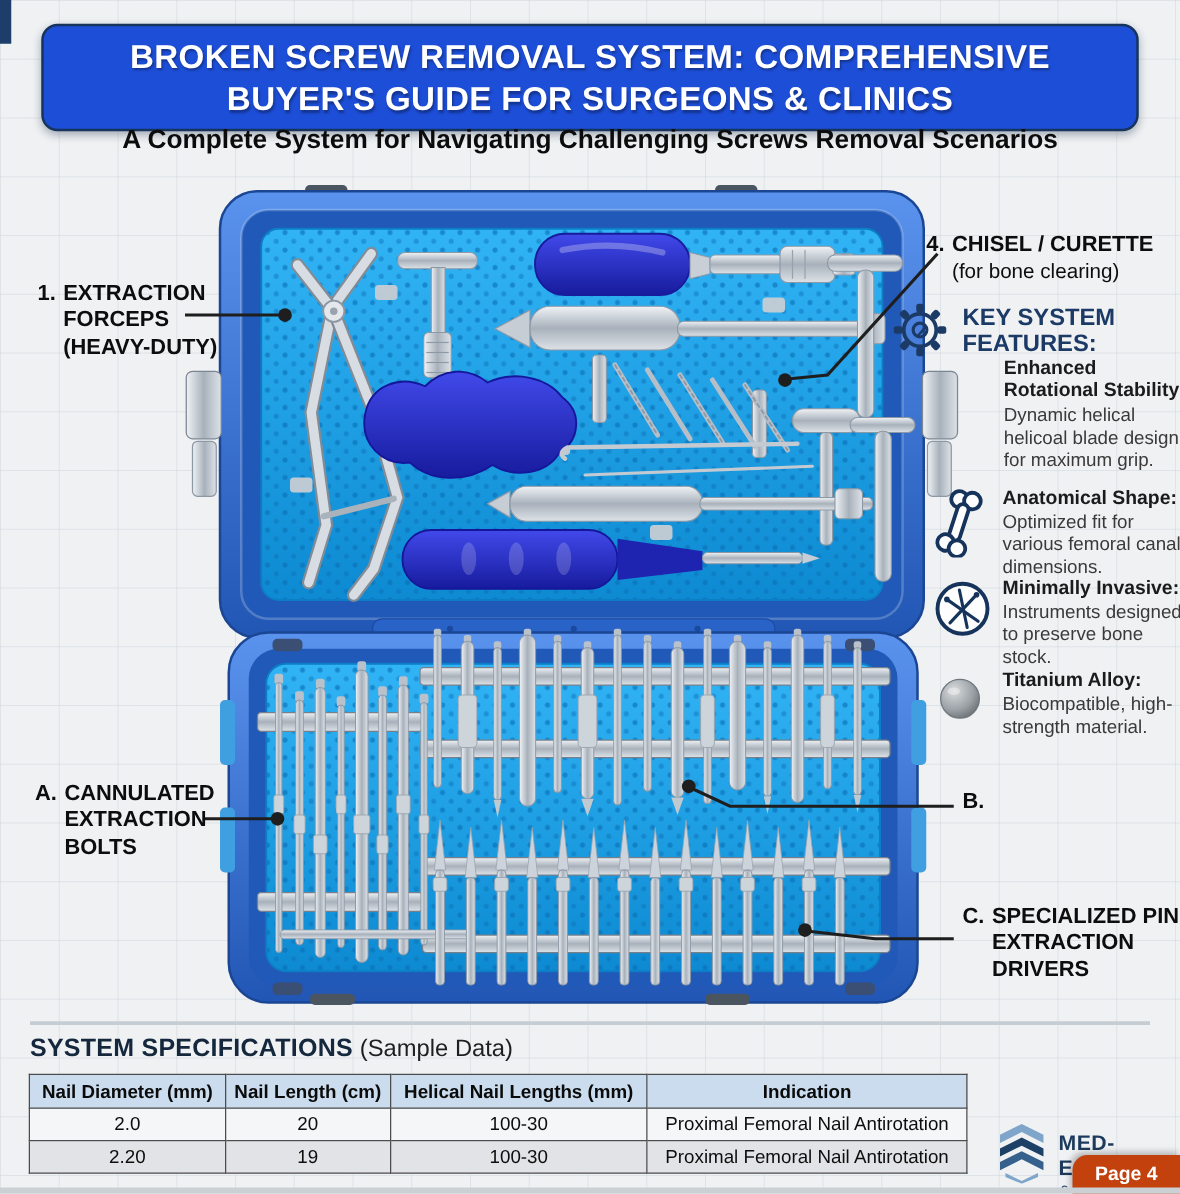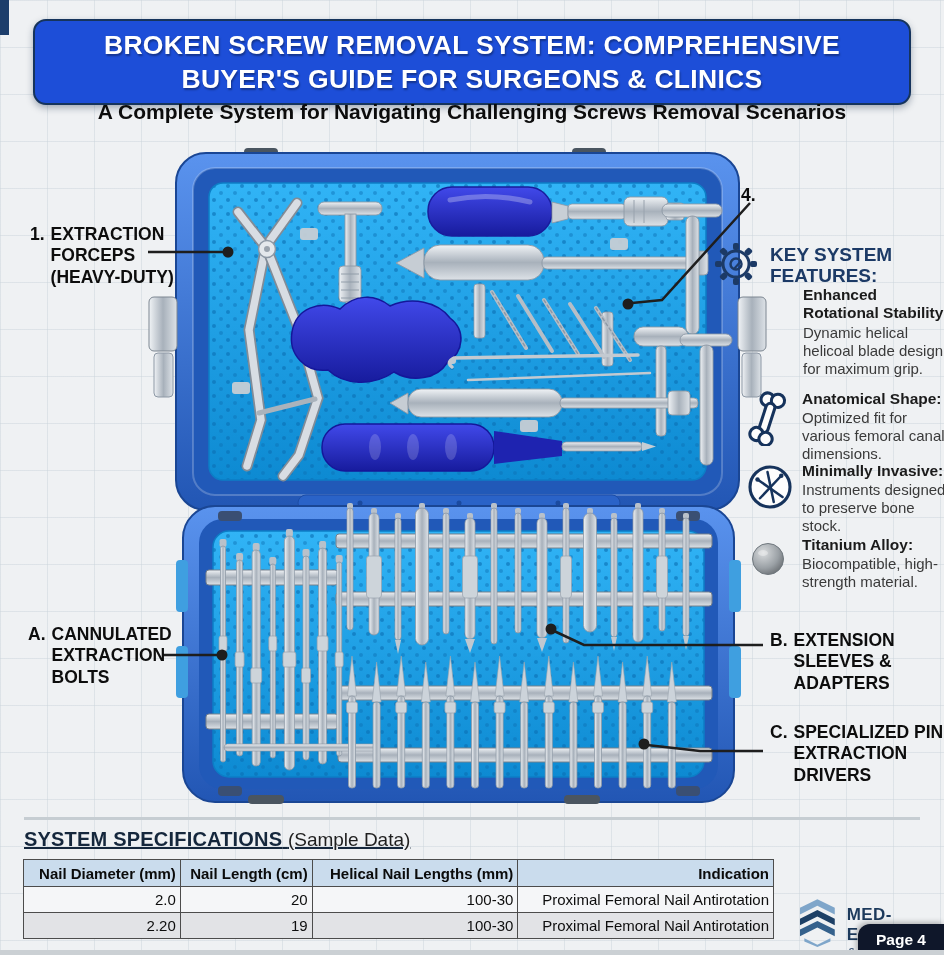--- a/index.html
+++ b/index.html
@@ -58,36 +58,36 @@
   .feature { left:745px; width:198px; }
   .feature .f-icon { position:absolute; left:0; top:0; }
   .feature .f-body { margin-left:57px; width:150px; }
   .feature.noicon .f-body { margin-left:58px; }
   .f-item-title { font-size:15.5px; font-weight:700; color:#1b1b1b; line-height:1.18; }
   .f-item-text  { font-size:15px; color:#3a3a3a; line-height:1.2; margin-top:1px; }
   #f1 { top:286px; } #f2 { top:390px; } #f3 { top:462px; } #f4 { top:536px; }
 
   
   .divider { left:24px; top:817px; width:896px; height:3px; background:#c6cdd2; }
-  .spec-heading { left:24px; top:828px; font-size:20px; color:#15273c;text-decoration:underline; }
+  .spec-heading { left:24px; top:828px; font-size:20px; color:#15273c; }
   .spec-heading .sh-bold { font-weight:800; letter-spacing:.2px; }
   .spec-heading .sh-note { font-weight:400; color:#1f1f1f; font-size:19px; }
   table.spec { left:23px; top:859px; position:absolute; border-collapse:collapse; width:751px;
     font-size:15px; background:#f5f6f8; }
-  table.spec th, table.spec td { border:1.6px solid #4c4c4c; text-align:right; padding:4px 4px;margin-top:36px; }
+  table.spec th, table.spec td { border:1.6px solid #4c4c4c; text-align:center; padding:4px 4px;margin-top:36px; }
   table.spec th { background:#cadced; font-weight:700; height:27px; color:#0b0b0b; }
   table.spec td { height:14px; color:#0e0e0e; }
   table.spec tr.r2 td { background:#e2e3e6; }
 
   
   .brand { left:795px; top:880px; display:flex; align-items:flex-start; gap:7px;margin-top:17px; }
   .brand-name { font-size:17px; font-weight:800; color:#1d3a5c; letter-spacing:.4px; margin-top:8px; }
   .brand-sub  { font-size:8.5px; font-weight:700; color:#3d5878; letter-spacing:3.1px; margin-top:1px; margin-left:2px; }
   .page-badge {
-    right:0; top:924px; width:86px; height:31px; background:#0f172a;
+    right:0; top:924px; width:86px; height:31px; background:#c2410c;
     border-radius:12px 0 0 0; color:#fff; font-size:15.5px; font-weight:600;
     display:flex; align-items:center; justify-content:center;
     box-shadow:-2px -2px 5px rgba(0,0,0,.25);
   }
   .bottom-strip { left:0; bottom:0; width:944px; height:5px; background:#cbd0d4; }
 </style>
 </head>
 <body>
 
 <div class="abs corner-sq"></div>
@@ -396,32 +396,33 @@
 </svg>
 
 <div class="abs callout" id="co1">
   <span>1.</span>
   <span class="ml">EXTRACTION
 FORCEPS
 (HEAVY-DUTY)</span>
 </div>
 <div class="abs callout" id="co4">
   <span>4.</span>
+  <span>
+    <span class="ml">CHISEL / CURETTE</span>
+    <div class="co-note">(for bone clearing)</div>
+  </span>
 </div>
 <div class="abs callout" id="coA">
   <span>A.</span>
   <span class="ml">CANNULATED
 EXTRACTION
 BOLTS</span>
 </div>
 <div class="abs callout" id="coB">
   <span>B.</span>
-  <span class="ml">EXTENSION
-SLEEVES &amp;
-ADAPTERS</span>
 </div>
 <div class="abs callout" id="coC">
   <span>C.</span>
   <span class="ml">SPECIALIZED PIN
 EXTRACTION
 DRIVERS</span>
 </div>
 
 <div class="abs f-head">
   <svg width="48" height="48" viewBox="-24 -24 48 48">

